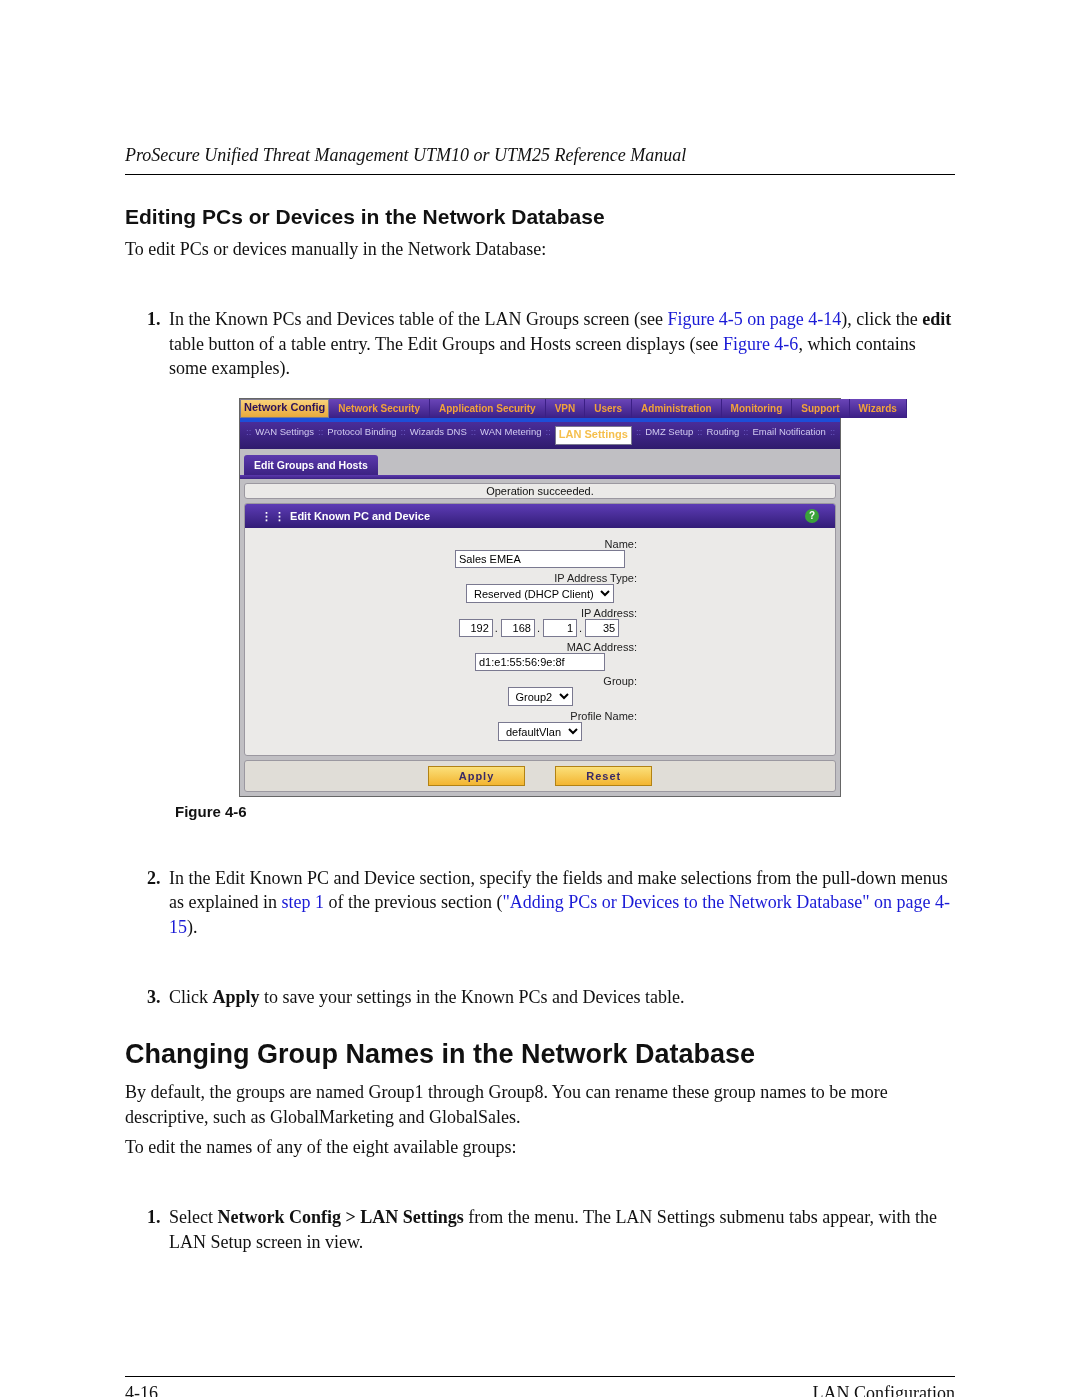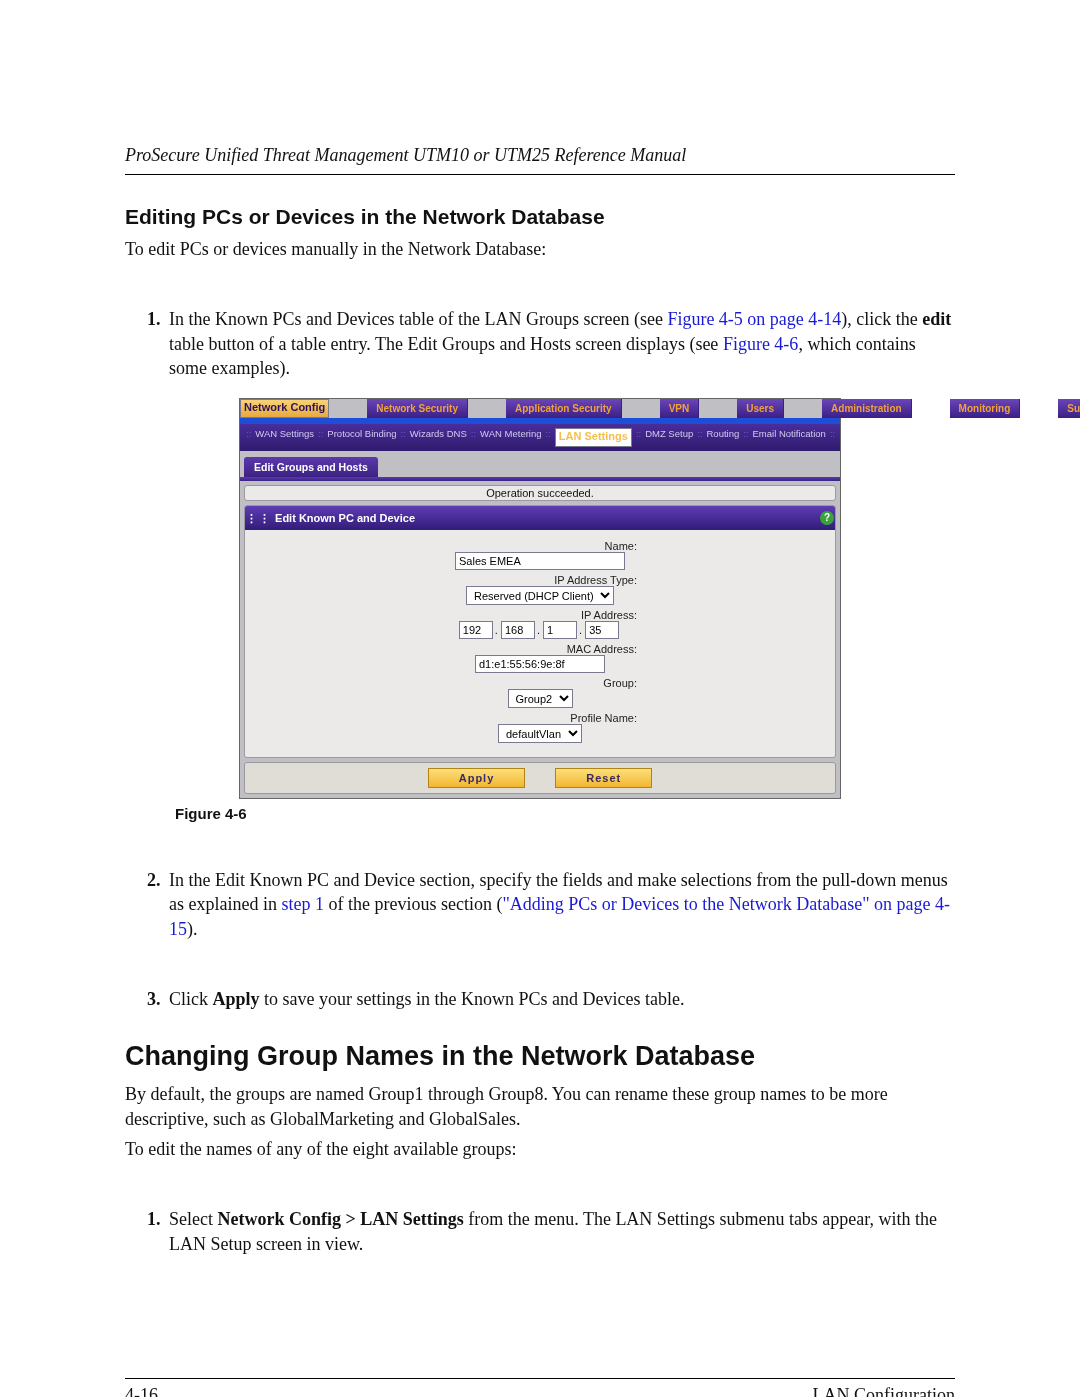--- a/index.html
+++ b/index.html
@@ -49,21 +49,21 @@
 
   
   .shot {
     width: 600px;
     margin: 18px auto 6px auto;
     border: 1px solid #666;
     font-family: Verdana, Arial, sans-serif;
     font-size: 11px;
     background: #c0bfc3;
   }
-  .tablike { display: flex; border-bottom: 6px solid #1d4ed8; gap: 38px; }
+  .tablike { display: flex; border-bottom: 4px solid #1d4ed8; }
   .tab {
     background: linear-gradient(#6a45b8, #3b1f85);
     color: #f2a23a;
     font-weight: bold;
     padding: 4px 9px 4px 9px;
     border-right: 1px solid #3b1f85;
     font-size: 10px;
     white-space: nowrap;
   }
   .tab.sel { background: linear-gradient(#f9d27a,#e8a93b); color:#2c1258; }
@@ -88,33 +88,33 @@
   }
   .stripe { height:4px; background: linear-gradient(#5b39ad,#3c2283); }
   .status-panel {
     background:#ebeae8; border:1px solid #9b98a0; margin:4px; border-radius:3px; padding:1px; text-align:center;
   }
   .panel {
     background:#ebeae8; border:1px solid #9b98a0; margin:4px; border-radius:3px; overflow:hidden;
   }
   .panel-hd {
     background: linear-gradient(#5d3cb5,#321c77);
-    color:#fff; font-weight:bold; padding:5px 1px; font-size:11px;
+    color:#fff; font-weight:bold; padding:5px 16px; font-size:11px;
     display:flex; justify-content:space-between; align-items:center;
   }
   .help { width:14px;height:14px;border-radius:7px;background:#3aa23a;color:#fff;font-weight:bold;text-align:center;line-height:14px;font-size:10px;}
   .formrow { display:flex; align-items:center; margin:4px 8px;flex-direction:column; }
   .formrow .lbl { width:200px; text-align:right; padding-right:6px; color:#222; }
   .formrow .fld { flex:1; text-align:left; }
   .inp, .sel {
     border:1px solid #7a7990; background:#fff; font-family:Verdana,Arial,sans-serif;font-size:11px;
     padding:1px 3px; height:18px; box-sizing:border-box;
   }
   .sel { height:19px; }
-  .ipbox { width:34px; text-align:left; margin-right:2px;}
+  .ipbox { width:34px; text-align:right; margin-right:2px;}
   .btnrow {
     background:#e0ddd7; border:1px solid #9b98a0; margin:4px; border-radius:3px;
     display:flex; gap:30px; justify-content:center; padding:5px;
   }
   .ybtn {
     background:linear-gradient(#fbe07a,#f3b531);
     border:1px solid #b28214; color:#3a2a66; font-weight:bold;
     padding:3px 30px; font-size:11px; letter-spacing:1px;
   }
 </style>

